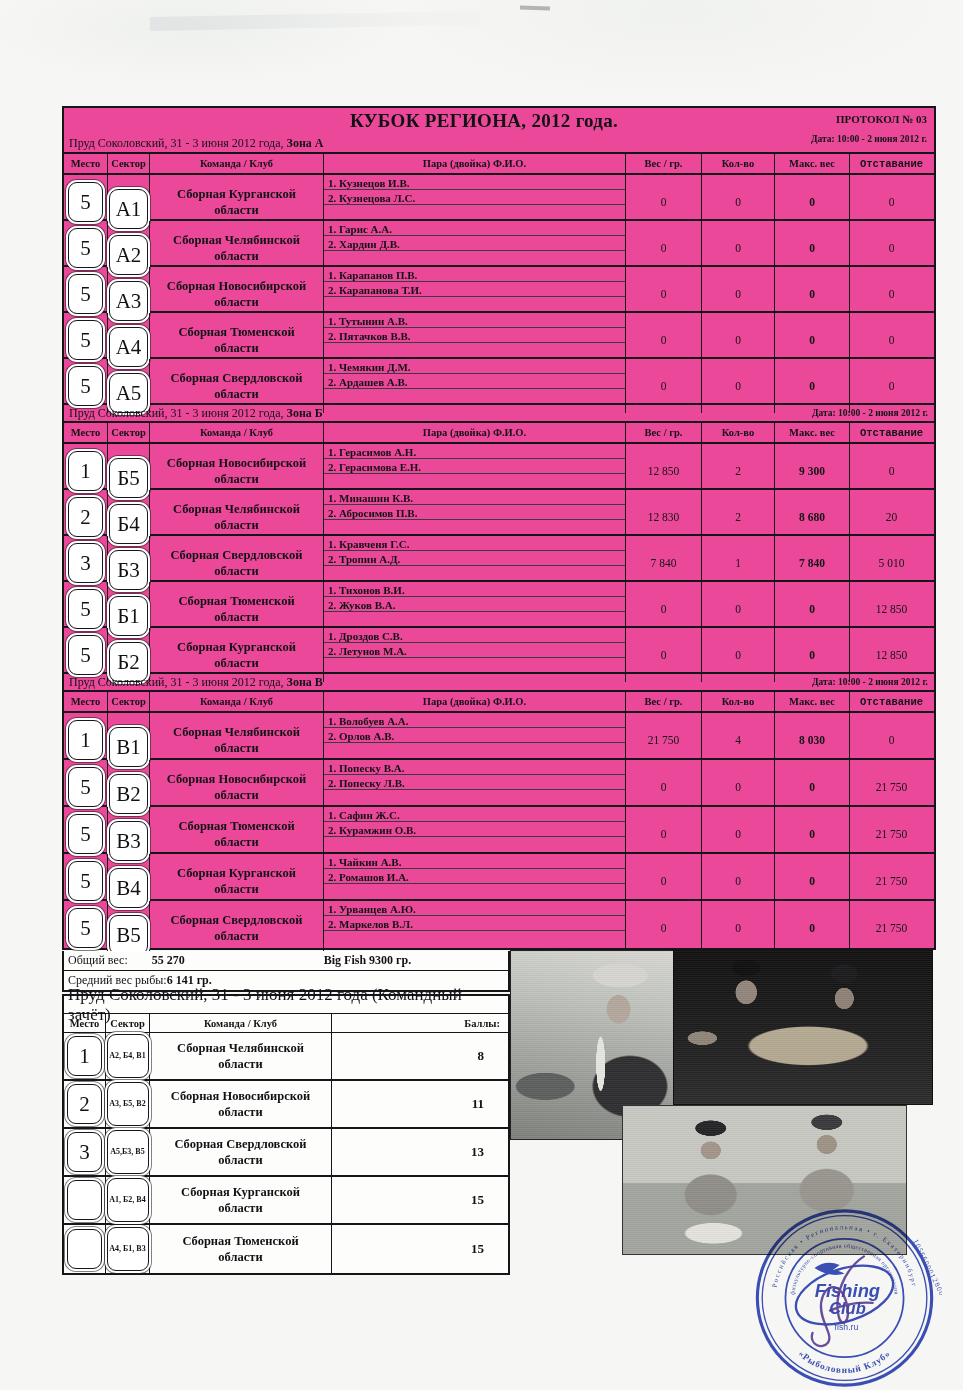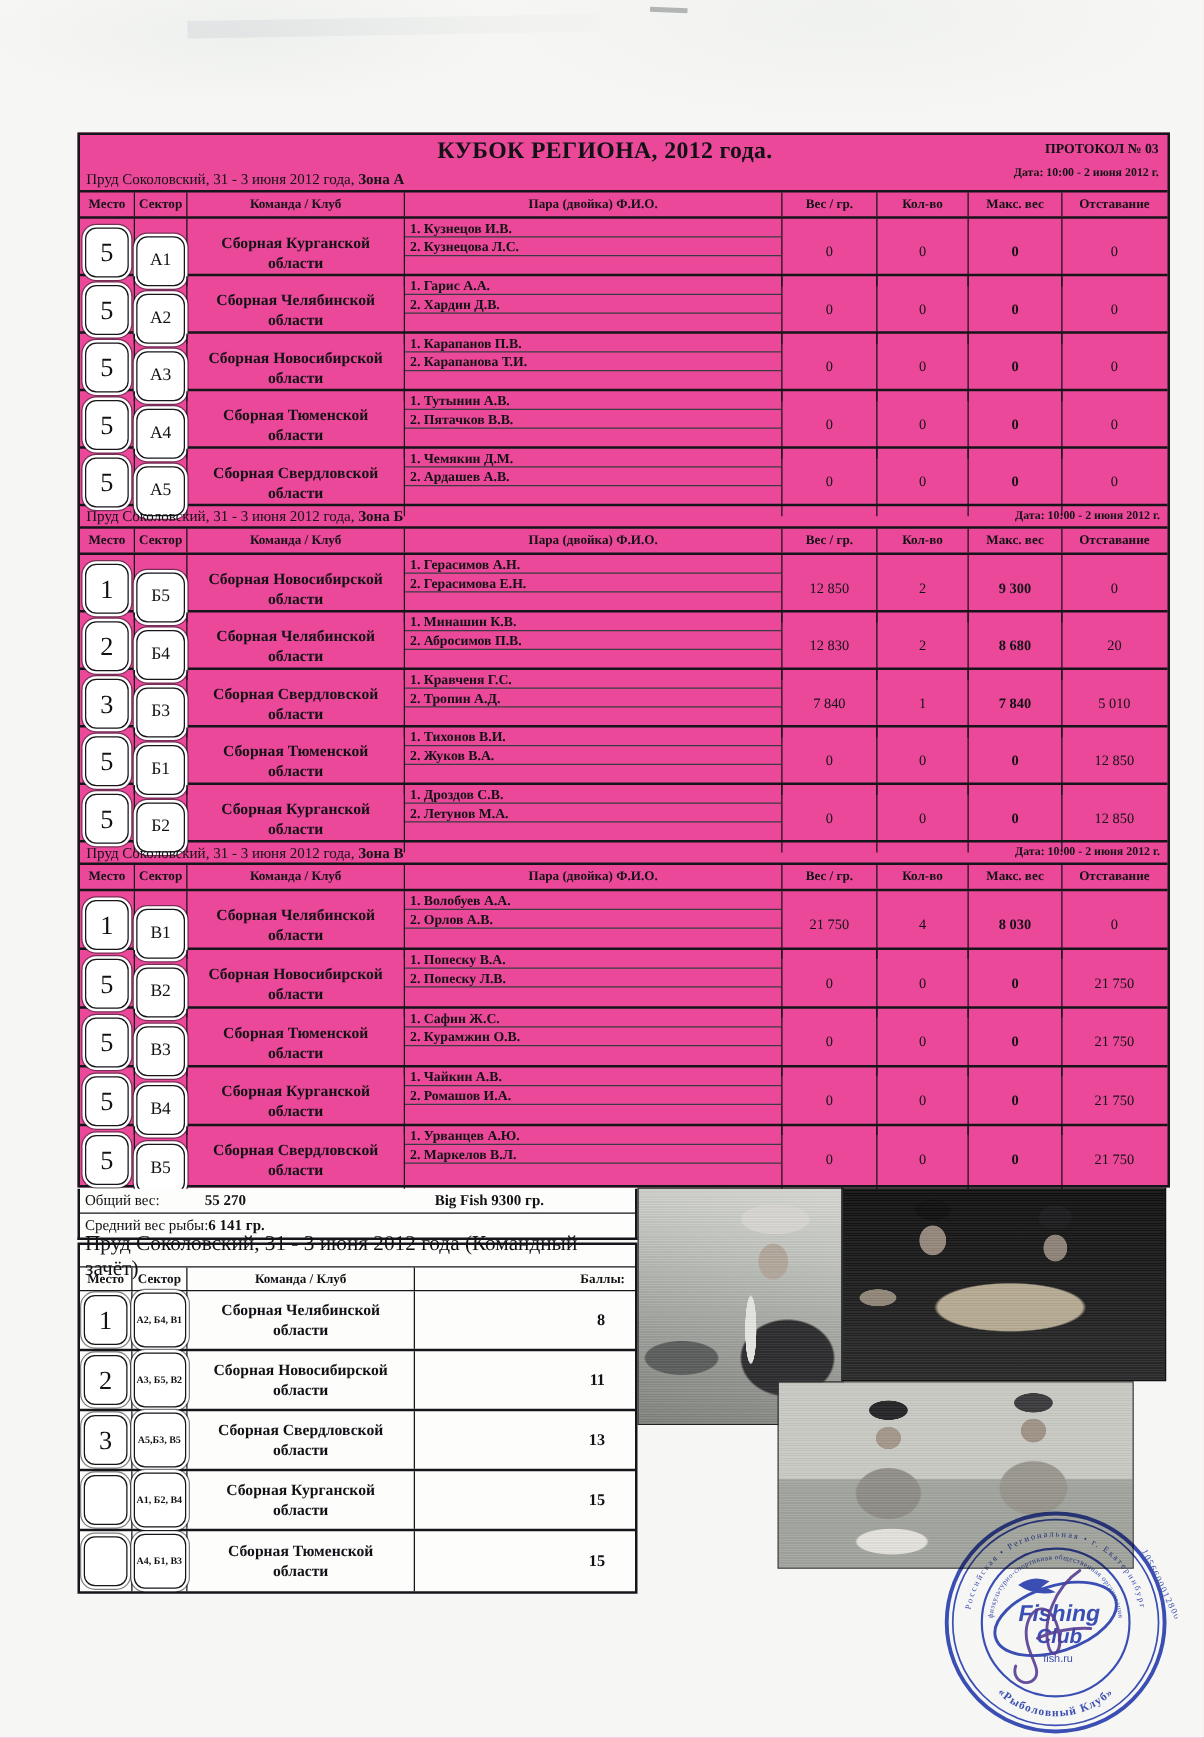--- a/index.html
+++ b/index.html
@@ -22,49 +22,49 @@
   .titleblock{position:relative;height:46px;border-bottom:2px solid #15151a;box-sizing:border-box;}
   .title{position:absolute;top:2px;left:120px;right:150px;text-align:center;
          font-size:19px;font-weight:bold;letter-spacing:.3px;}
   .protocol{position:absolute;top:5px;right:7px;font-size:11px;font-weight:bold;}
   .hdate{position:absolute;top:26px;right:7px;font-size:9.5px;font-weight:bold;}
   .hband{position:absolute;bottom:1px;left:5px;font-size:12px;}
   .zone-bold{font-weight:bold;}
   .thead{height:21px;border-bottom:2px solid #15151a;box-sizing:border-box;}
   .thead>div{border-right:1.4px solid #15151a;display:flex;align-items:center;justify-content:center;
              font-weight:bold;font-size:10.5px;box-sizing:border-box;}
-  .thead>div:last-child{border-right:none;}
+  .thead>div:last-child{border-right:none;font-family:Liberation Mono, monospace;}
   .band{height:18px;border-bottom:2px solid #15151a;box-sizing:border-box;display:flex;
         align-items:center;justify-content:space-between;padding:0 6px 0 5px;font-size:12px;}
   .band .bdate{font-size:9.5px;font-weight:bold;}
   .zrow{height:46px;border-bottom:2px solid #15151a;box-sizing:border-box;}
   .rows-b3 .zrow{height:47px;}
   .rows .zrow:last-child{border-bottom:2px solid #15151a;}
   .zone:last-of-type .rows .zrow:last-child{border-bottom:none;}
   .zrow>.c{border-right:1.4px solid #15151a;box-sizing:border-box;display:flex;
            align-items:center;justify-content:center;}
   .zrow>.c:last-child{border-right:none;}
   .rbox{background:#fff;border:1.6px solid #15151a;border-radius:9px;display:flex;
         align-items:center;justify-content:center;
         box-shadow:0 0 0 2px #fff, 0 0 0 3px rgba(25,25,32,.55);}
   .rbox.place{width:33px;height:38px;font-size:21px;}
-  .rbox.sector{width:37px;height:38px;font-size:14px;margin-top:14px;}
+  .rbox.sector{width:37px;height:38px;font-size:21px;margin-top:14px;}
   .c.team{font-weight:bold;font-size:12.5px;text-align:center;padding:0 14px;line-height:1.3;}
   .c.pair{display:block;padding:0;}
   .pline{height:15px;box-sizing:border-box;border-bottom:1px solid #3a3a42;
          font-size:11px;font-weight:bold;padding:2px 0 0 4px;white-space:nowrap;overflow:hidden;}
   .pline.blank{border-bottom:none;height:14px;}
   .c.num{font-size:11.5px;}
   .c.num.maxw{font-weight:600;}
 
   
   .sumbox{position:absolute;left:62px;top:951px;width:448px;box-sizing:border-box;
           border:2px solid #15151a;border-top:none;background:#fdfdfb;}
   .sumrow{height:19.5px;display:flex;align-items:center;font-size:12px;padding-left:4px;box-sizing:border-box;}
-  .sumrow.first{border-bottom:1.5px solid #15151a;gap:12px;}
+  .sumrow.first{border-bottom:1.5px solid #15151a;}
   .b{font-weight:bold;}
   .sum-val{margin-left:24px;}
   .bigfish{margin-left:139px;}
   .avg-val{margin-left:0;}
 
   .standings{position:absolute;left:62px;top:994px;width:448px;box-sizing:border-box;
              border:2px solid #15151a;background:#fdfdfb;}
   .sband{height:18px;border-bottom:1.5px solid #15151a;box-sizing:border-box;display:flex;
          align-items:center;padding-left:4px;font-size:17px;}
   .g4{display:grid;grid-template-columns:42px 44px 182px 176px;}

